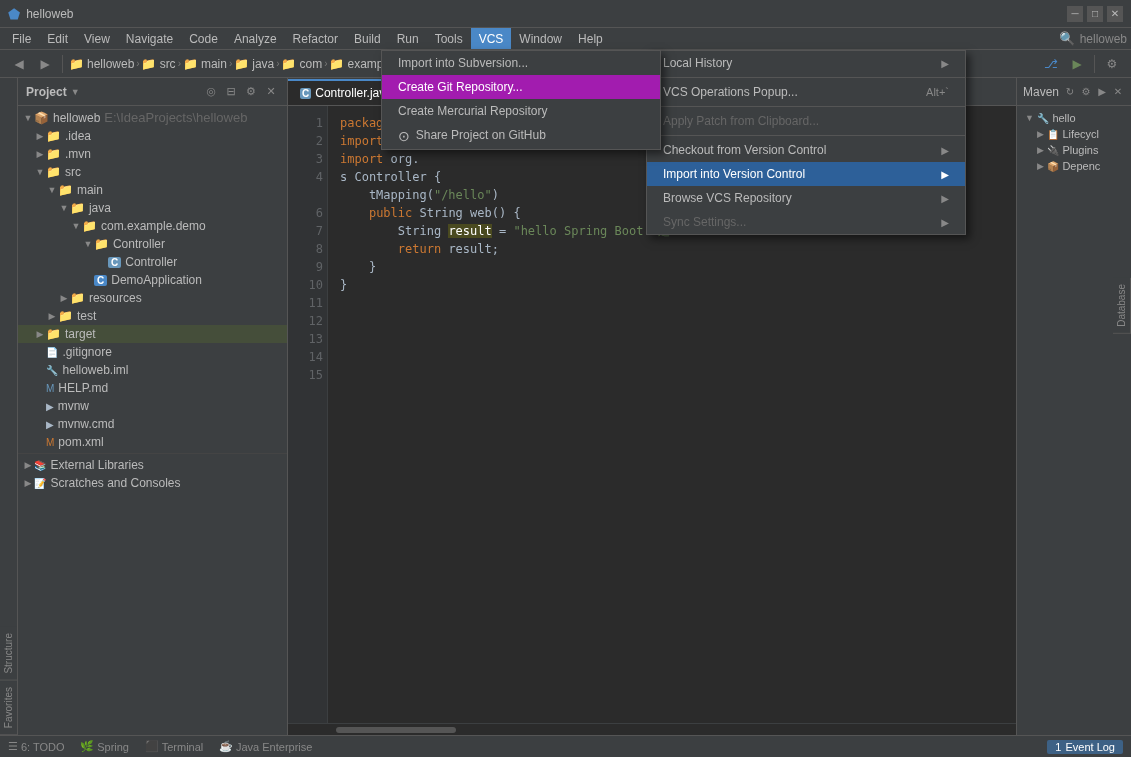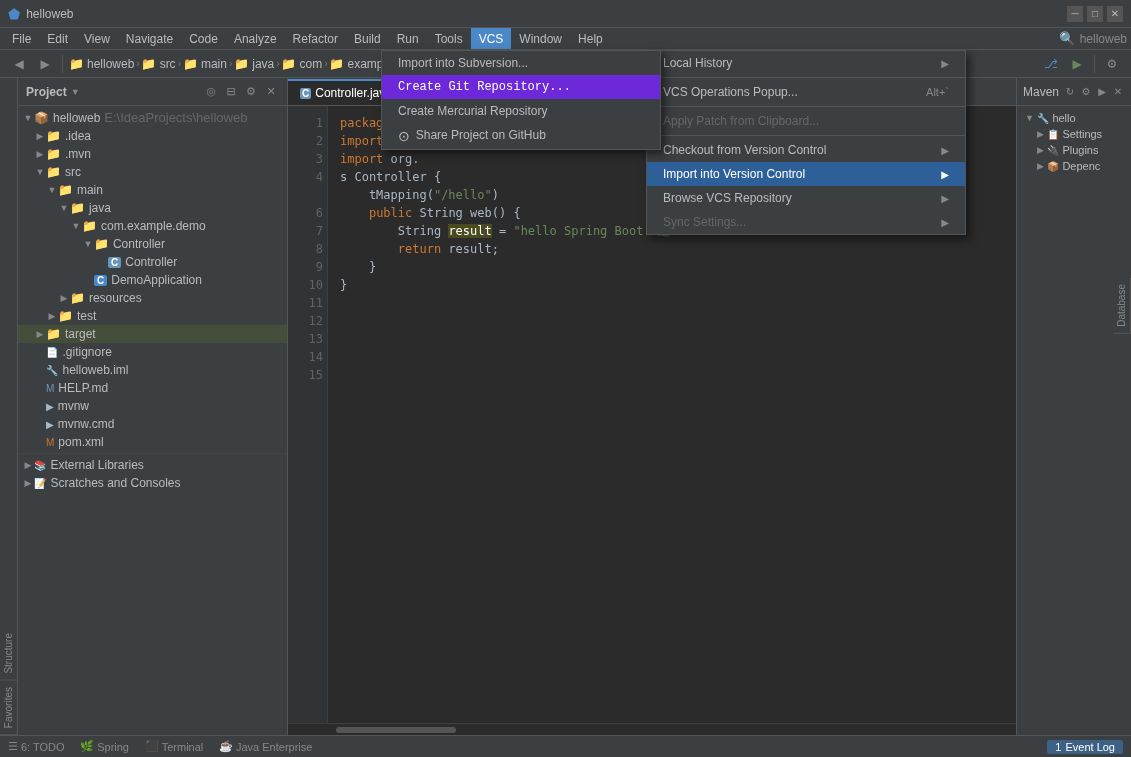--- a/index.html
+++ b/index.html
@@ -259,21 +259,21 @@
     .submenu-item {
       padding: 5px 16px;
       color: #bbb;
       font-size: 12px;
       cursor: pointer;
       display: flex;
       align-items: flex-start;
       gap: 6px;
       white-space: nowrap;
     }
-    .submenu-item.selected { background: #6d28d9; color: white; font-family: Liberation Mono, monospace; }
+    .submenu-item.selected { background: #a21caf; color: white; }
     .github-icon { color: #bbb; font-size: 14px; }
 
     
     #statusbar {
       height: 22px;
       background: #3c3f41;
       border-top: 1px solid #555;
       display: flex;
       align-items: center;
       padding: 0 8px;
@@ -630,21 +630,21 @@
     </div>
     <div id="right-panel-content">
       <div class="maven-item">
         <span class="maven-arrow">▼</span>
         <span style="font-size:10px;">🔧</span>
         <span>hello</span>
       </div>
       <div class="maven-item" style="padding-left:16px;">
         <span class="maven-arrow">▶</span>
         <span style="font-size:10px;">📋</span>
-        <span>Settings</span>
+        <span>Lifecycl</span>
       </div>
       <div class="maven-item" style="padding-left:16px;">
         <span class="maven-arrow">▶</span>
         <span style="font-size:10px;">🔌</span>
         <span>Plugins</span>
       </div>
       <div class="maven-item" style="padding-left:16px;">
         <span class="maven-arrow">▶</span>
         <span style="font-size:10px;">📦</span>
         <span>Depenc</span>

